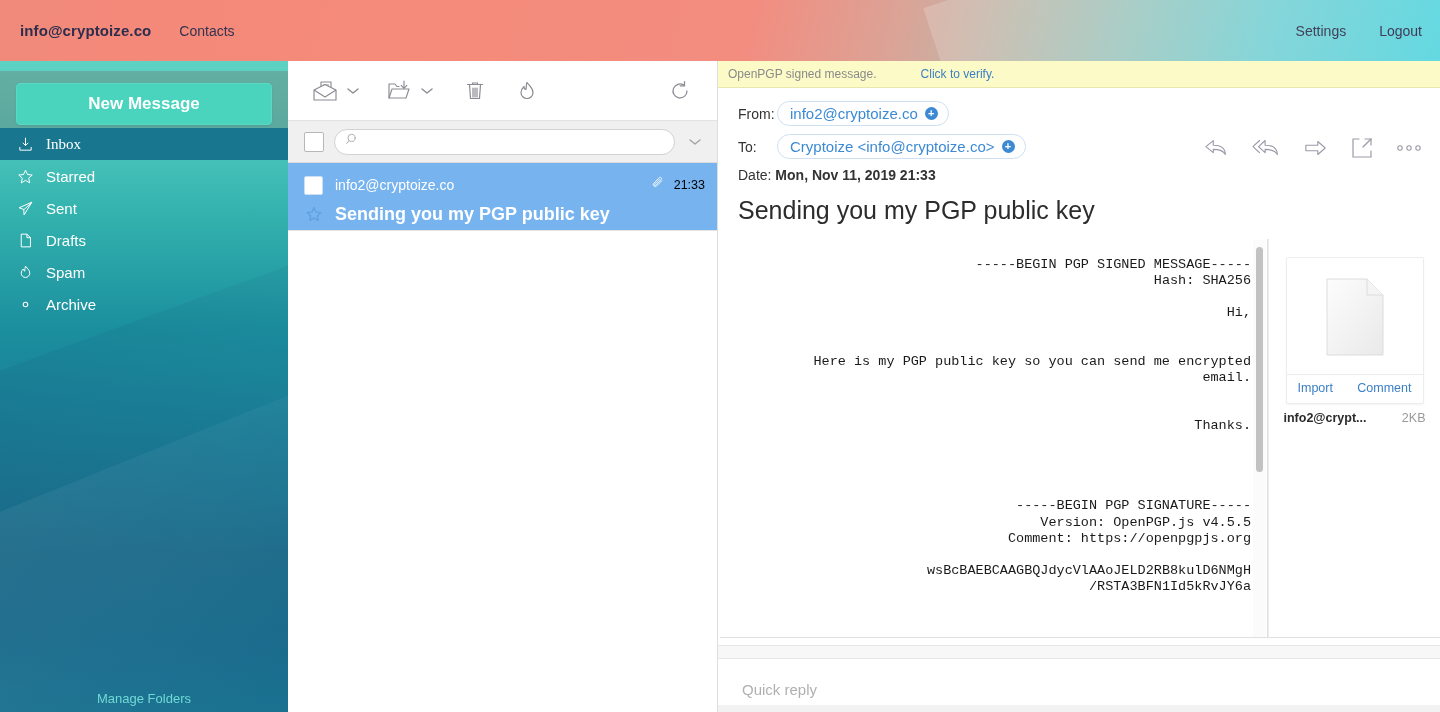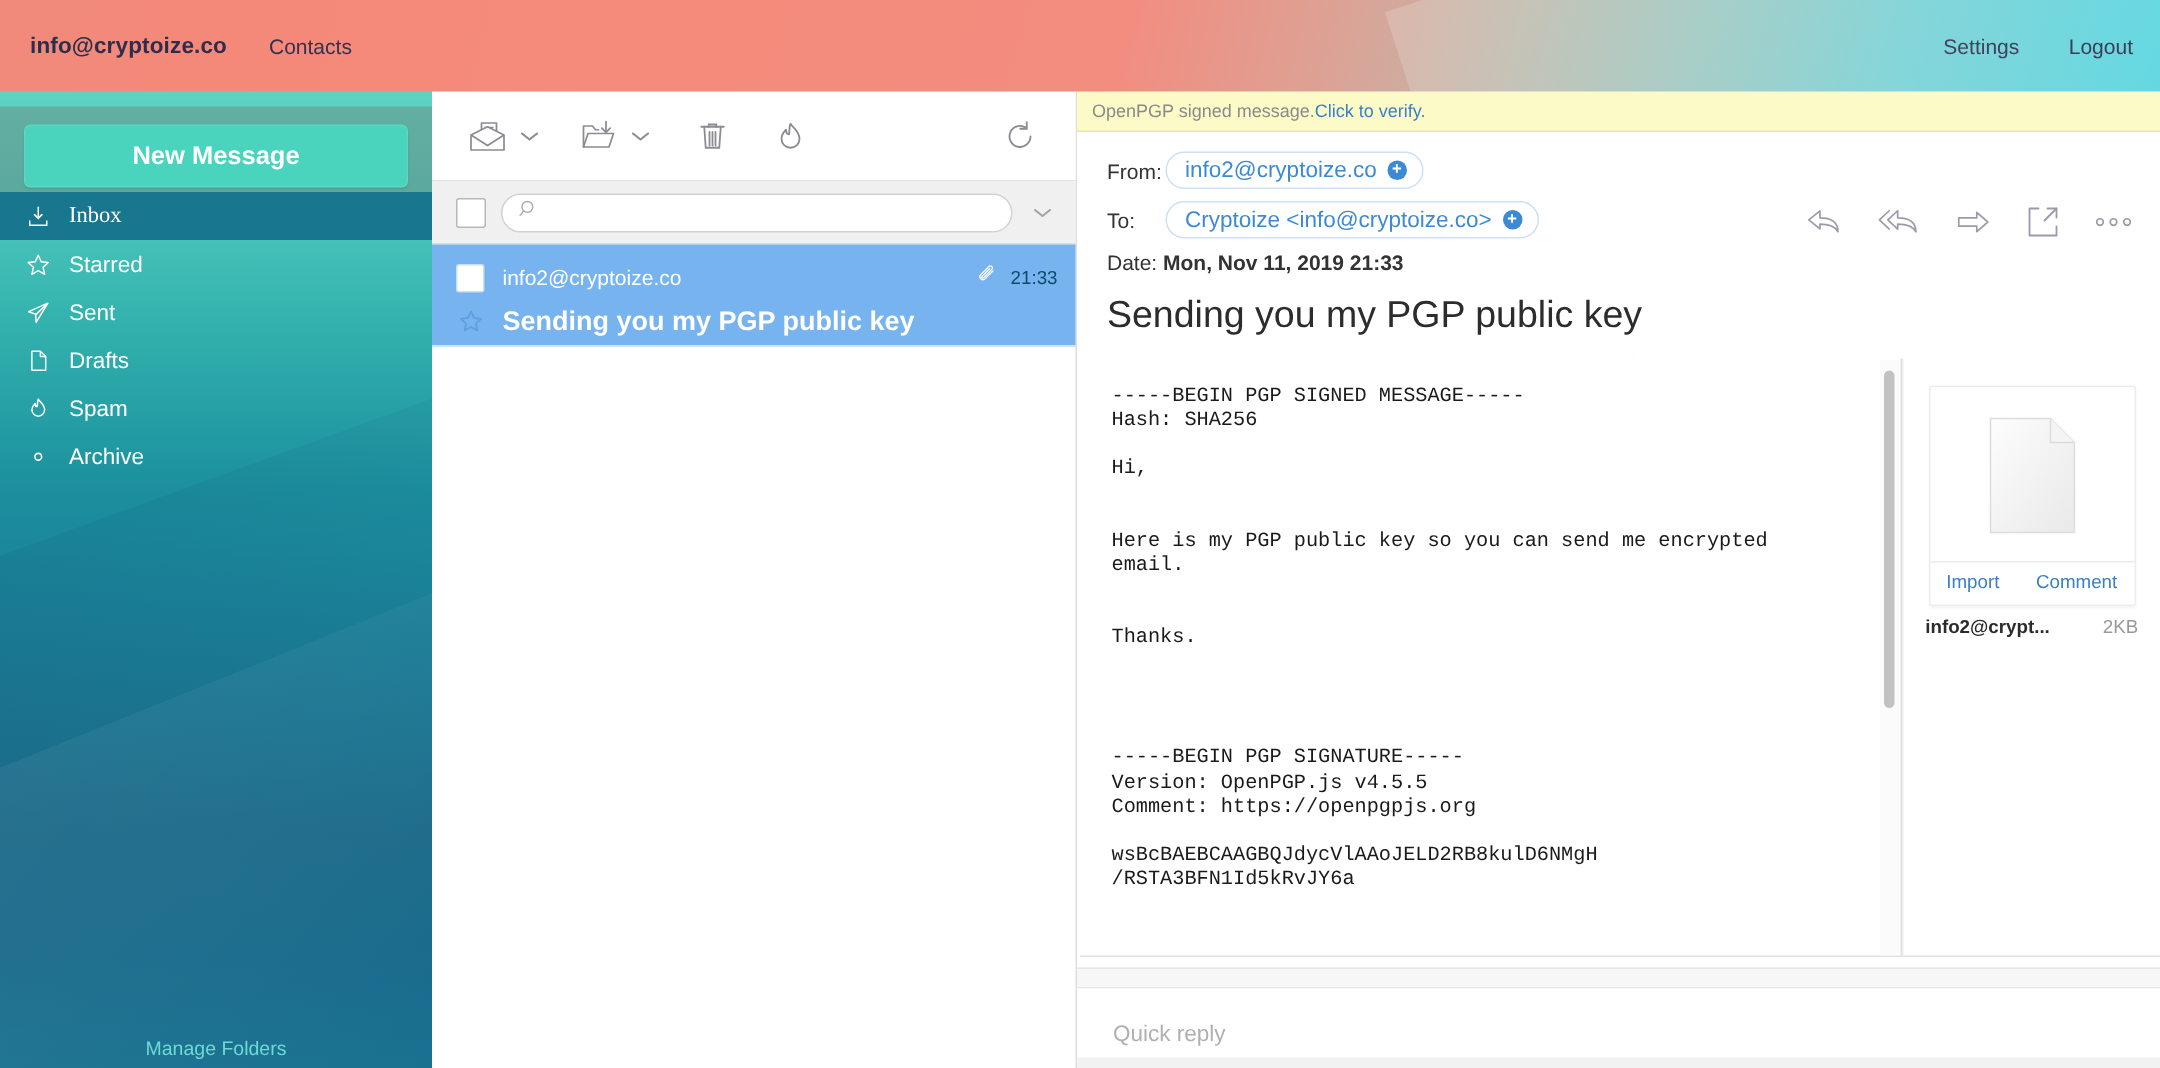--- a/index.html
+++ b/index.html
@@ -139,36 +139,36 @@
     height: 68px; background: #76b3ef; cursor: pointer;
     padding: 10px 12px 0 16px; position: relative;
     border-bottom: 1px solid #e3e3e3;
   }
   .mail-row1 { display: flex; align-items: center; gap: 12px; height: 24px; }
   .mail-chk {
     width: 19px; height: 19px; background: #fff; border: 1px solid #c9dff5;
     border-radius: 2px; flex: 0 0 19px; cursor: pointer;
   }
   .mail-from { color: #ffffff; font-size: 14px; flex: 1; }
-  .mail-meta { display: flex; align-items: center; gap: 9px; color: #0c4a6e; font-size: 12.5px; justify-content: space-between; }
+  .mail-meta { display: flex; align-items: center; gap: 9px; color: #000000; font-size: 12.5px; justify-content: space-between; }
   .mail-row2 { display: flex; align-items: center; gap: 12px; height: 30px; margin-top: 2px; }
   .mail-star { width: 19px; flex: 0 0 19px; display: flex; align-items: center; justify-content: center; cursor: pointer; }
   .mail-subject { color: #ffffff; font-size: 18px; font-weight: bold; }
 
   
   #readpane {
     position: absolute; left: 718px; top: 61px; width: 722px; height: 651px;
     background: #ffffff;
   }
   .pgp-banner {
     height: 27px; background: #fcfbc8; border-bottom: 1px solid #e8e6ad;
     display: flex; align-items: center; padding-left: 10px;
-    font-size: 12px; color: #8a8a8a; gap: 0;
-  }
-  .pgp-banner .verify { color: #3b7fc4; cursor: pointer; }
+    font-size: 12px; color: #8a8a8a; gap: 20px;
+  }
+  .pgp-banner .verify { color: #3b7fc4; cursor: pointer; margin-left: 24px; }
 
   .msg-header { position: relative; padding: 13px 0 0 20px; }
   .hdr-row { display: flex; align-items: center; gap: 9px; margin-bottom: 8px; }
   .hdr-label { font-size: 14px; color: #333; width: 30px; }
   .chip {
     display: inline-flex; align-items: center; gap: 7px;
     border: 1px solid #cfe0f2; border-radius: 13px;
     padding: 3px 10px 3px 12px; font-size: 15px; color: #3c8ad4;
     background: #fff; cursor: pointer;
   }
@@ -204,21 +204,21 @@
   .body-area {
     position: absolute; left: 0; top: 178px; width: 722px; height: 406px;
     display: flex;
   }
   .body-box {
     position: relative; margin: 0 0 0 2px; width: 548px; height: 399px;
     border: 1px solid #e0e0e0; border-top: 0; border-left: 0; background: #fff;
     overflow: hidden;
   }
   .body-inner {
-    padding: 18px 16px 0 21px; height: 100%; overflow: hidden;
+    padding: 18px 16px 0 21px; height: 100%; overflow: hidden; text-align: right;
   }
   pre.pgp {
     font-family: "Liberation Mono", "DejaVu Sans Mono", monospace;
     font-size: 13.5px; line-height: 16.1px; color: #1a1a1a;
     white-space: pre-wrap; word-break: break-all; margin: 0;
   }
   .body-scroll {
     position: absolute; right: 1px; top: 1px; width: 13px; height: 397px;
     background: #fbfbfb;
   }

